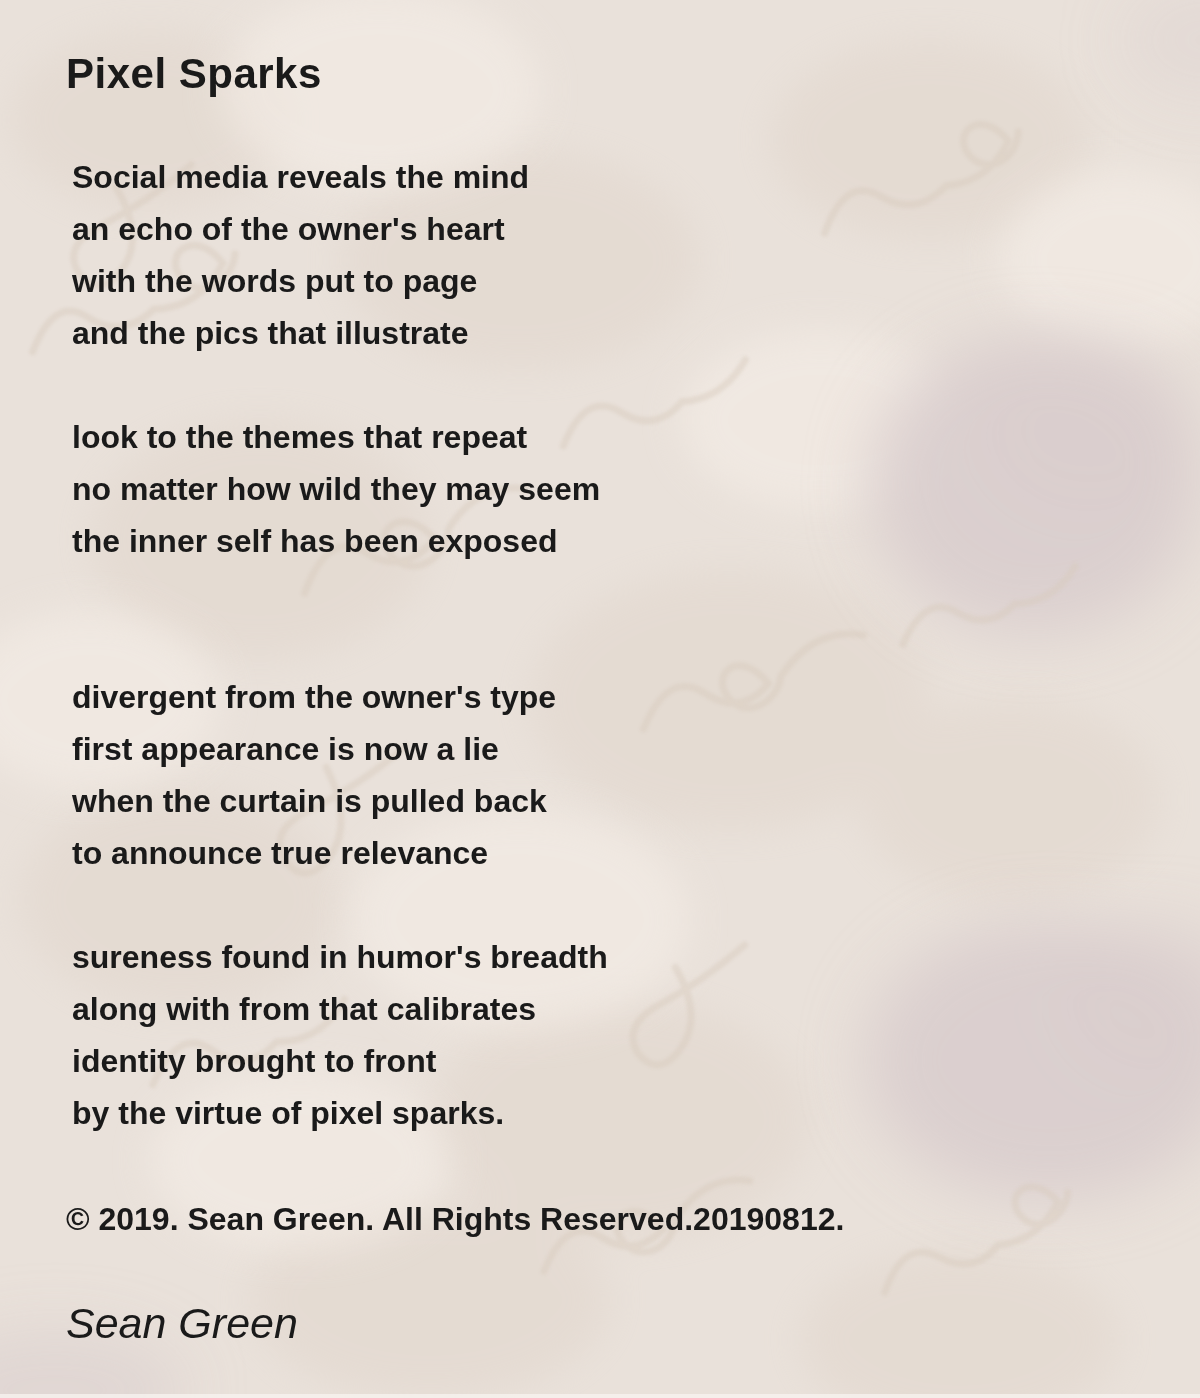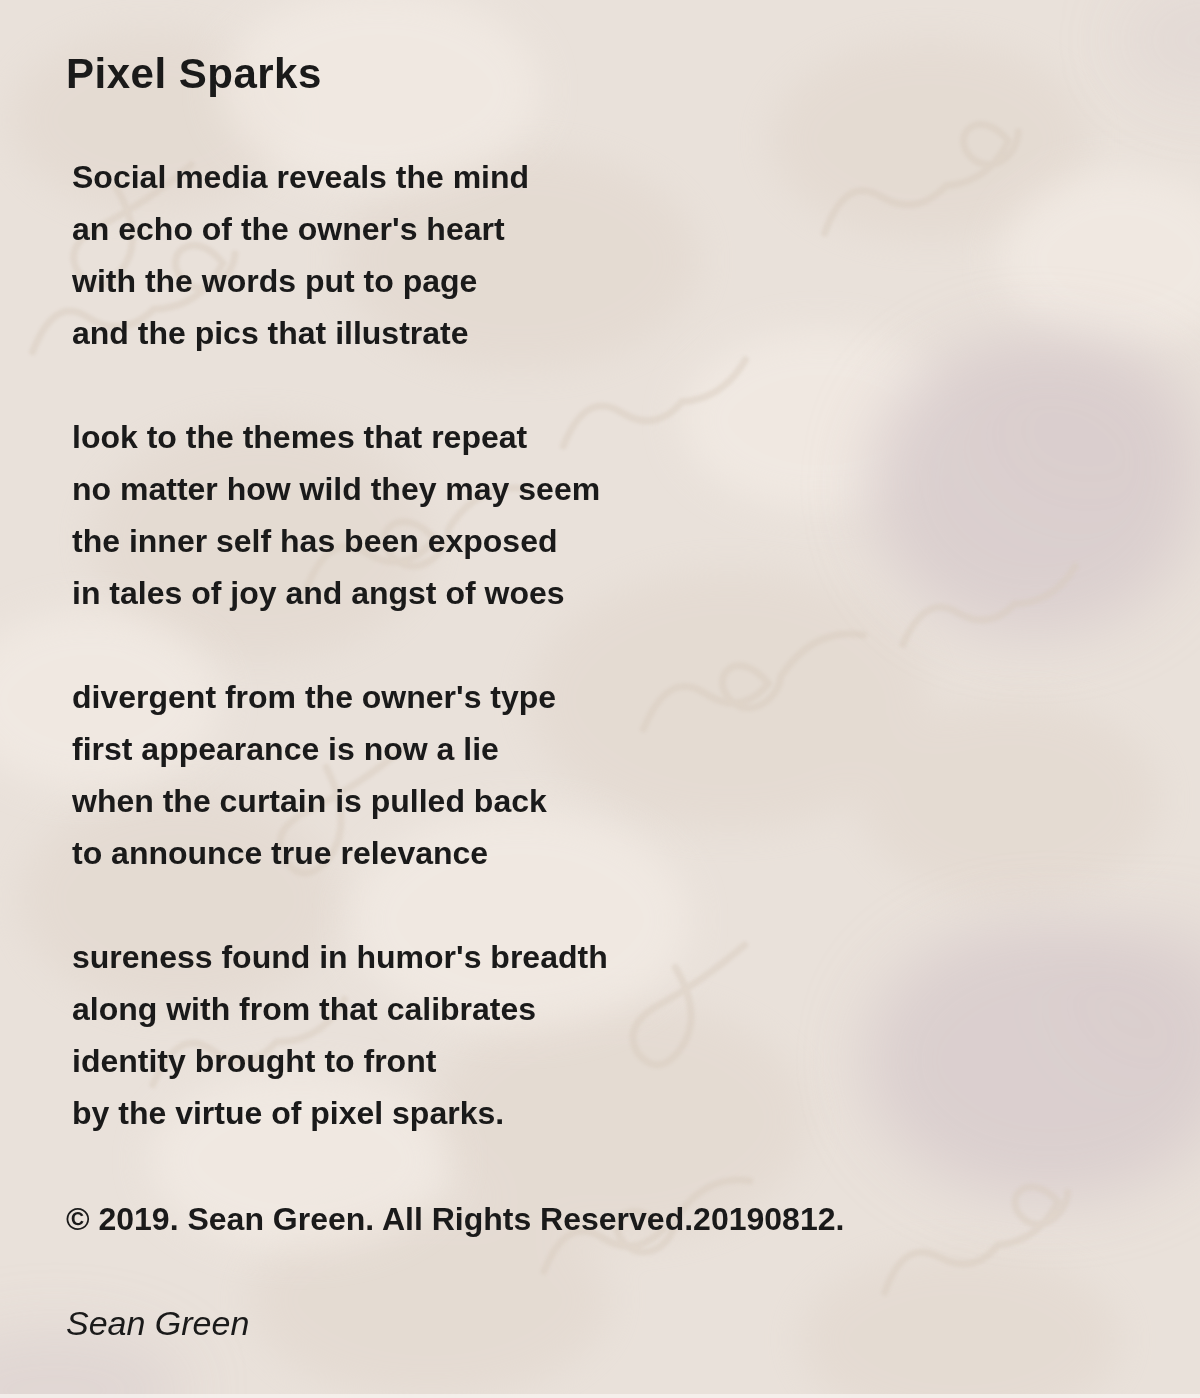--- a/index.html
+++ b/index.html
@@ -54,21 +54,21 @@
     font-size: 32px;
     font-weight: bold;
     line-height: 52px;
     white-space: nowrap;
   }
   .signature {
     position: absolute;
     left: 66px;
     top: 1297px;
     margin: 0;
-    font-size: 34px;
+    font-size: 43px;
     font-style: italic;
     font-weight: normal;
     line-height: 52px;
     white-space: nowrap;
     text-align: center;
   }
 </style>
 </head>
 <body>
 
@@ -145,21 +145,20 @@
       <p>Social media reveals the mind</p>
       <p>an echo of the owner's heart</p>
       <p>with the words put to page</p>
       <p>and the pics that illustrate</p>
     </section>
 
     <section class="stanza stanza-2">
       <p>look to the themes that repeat</p>
       <p>no matter how wild they may seem</p>
       <p>the inner self has been exposed</p>
-      <p>in tales of joy and angst of woes</p>
     </section>
 
     <section class="stanza stanza-3">
       <p>divergent from the owner's type</p>
       <p>first appearance is now a lie</p>
       <p>when the curtain is pulled back</p>
       <p>to announce true relevance</p>
     </section>
 
     <section class="stanza stanza-4">

